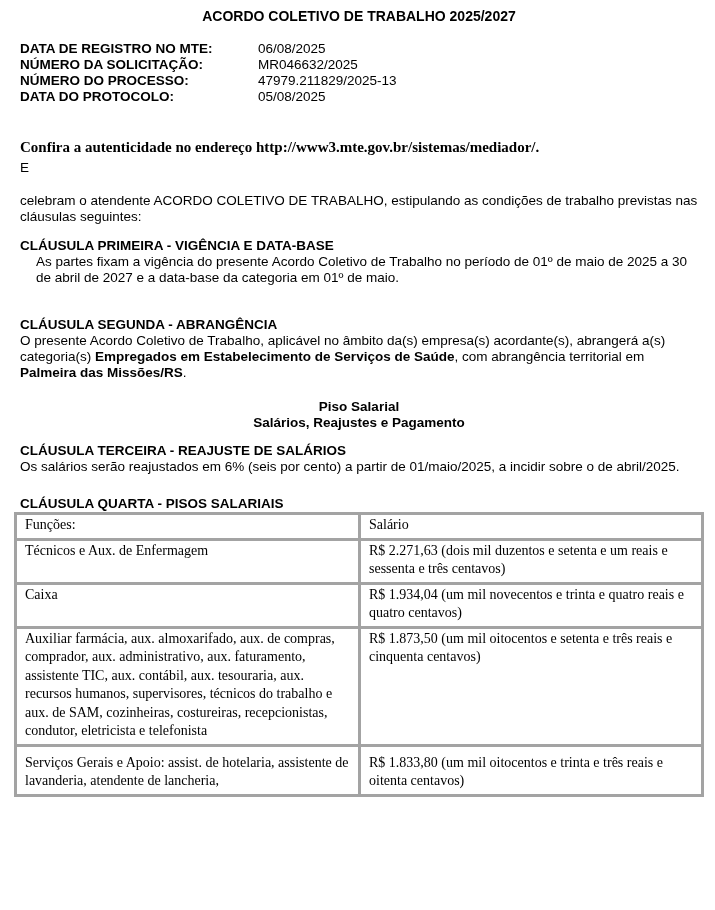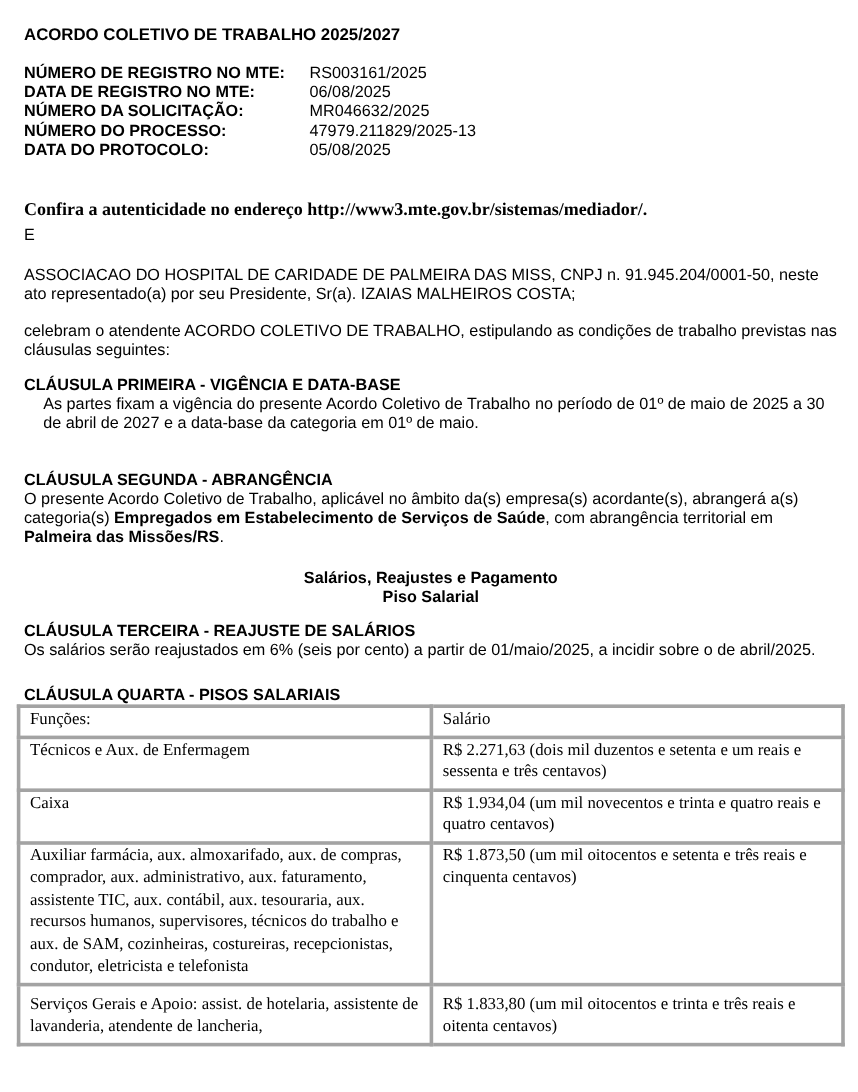--- a/index.html
+++ b/index.html
@@ -5,22 +5,22 @@
   html, body { margin: 0; padding: 0; }
   body {
     width: 715px; height: 910px; overflow: hidden;
     background: #ffffff; color: #000000;
     font-family: "Liberation Sans", sans-serif;
     font-size: 13.5px;
   }
   .doc { padding: 8px 17px 0 20px; }
 
   .title {
-    text-align: left; font-weight: bold; font-size: 14px;
-    line-height: 17px; margin: 12px 0 16px 0;
+    text-align: center; font-weight: bold; font-size: 14px;
+    line-height: 17px; margin: 0 0 16px 0;
   }
 
   .fields { margin: 0 0 33px 0; }
   .field-row { display: flex; line-height: 16px; }
   .field-label { font-weight: bold; width: 238px; flex: none; }
   .field-value { flex: 1; }
 
   p { margin: 0; line-height: 16px; }
   .auth {
     font-family: "Liberation Serif", serif; font-weight: bold;
@@ -63,24 +63,20 @@
 </style>
 </head>
 <body>
 
 <div class="doc">
 
   <div class="title">ACORDO COLETIVO DE TRABALHO 2025/2027</div>
 
   <div class="fields">
     <div class="field-row">
-      <span class="field-label">NÚMERO DE REGISTRO NO MTE:</span>
-      <span class="field-value">RS003161/2025</span>
-    </div>
-    <div class="field-row">
       <span class="field-label">DATA DE REGISTRO NO MTE:</span>
       <span class="field-value">06/08/2025</span>
     </div>
     <div class="field-row">
       <span class="field-label">NÚMERO DA SOLICITAÇÃO:</span>
       <span class="field-value">MR046632/2025</span>
     </div>
     <div class="field-row">
       <span class="field-label">NÚMERO DO PROCESSO:</span>
       <span class="field-value">47979.211829/2025-13</span>
@@ -89,33 +85,32 @@
       <span class="field-label">DATA DO PROTOCOLO:</span>
       <span class="field-value">05/08/2025</span>
     </div>
   </div>
 
   <p class="auth">Confira a autenticidade no endereço http://www3.mte.gov.br/sistemas/mediador/.</p>
 
 
   <p class="p-conn">E</p>
 
-  <p class="p-employer">ASSOCIACAO DO HOSPITAL DE CARIDADE DE PALMEIRA DAS MISS, CNPJ n. 91.945.204/0001-50, neste ato representado(a) por seu Presidente, Sr(a). IZAIAS MALHEIROS COSTA;</p>
 
   <p class="p-celebr">celebram o atendente ACORDO COLETIVO DE TRABALHO, estipulando as condições de trabalho previstas nas cláusulas seguintes:</p>
 
   <p class="clause-heading">CLÁUSULA PRIMEIRA - VIGÊNCIA E DATA-BASE</p>
   <p class="b1">As partes fixam a vigência do presente Acordo Coletivo de Trabalho no período de 01º de maio de 2025 a 30 de abril de 2027 e a data-base da categoria em 01º de maio.</p>
 
   <p class="clause-heading">CLÁUSULA SEGUNDA - ABRANGÊNCIA</p>
   <p class="b2"><span>O presente Acordo Coletivo de Trabalho, aplicável no âmbito da(s) empresa(s) acordante(s), abrangerá a(s) categoria(s) </span><span class="bold-inline">Empregados em Estabelecimento de Serviços de Saúde</span><span>, com abrangência territorial em </span><span class="bold-inline">Palmeira das Missões/RS</span><span>.</span></p>
 
   <div class="center-head">
+    <div>Piso Salarial</div>
     <div>Salários, Reajustes e Pagamento</div>
-    <div>Piso Salarial</div>
   </div>
 
   <p class="clause-heading">CLÁUSULA TERCEIRA - REAJUSTE DE SALÁRIOS</p>
   <p class="b3">Os salários serão reajustados em 6% (seis por cento) a partir de 01/maio/2025, a incidir sobre o de abril/2025.</p>
 
   <p class="clause-heading">CLÁUSULA QUARTA - PISOS SALARIAIS</p>
 
   <table class="salary">
     <colgroup>
         <col class="c1">

